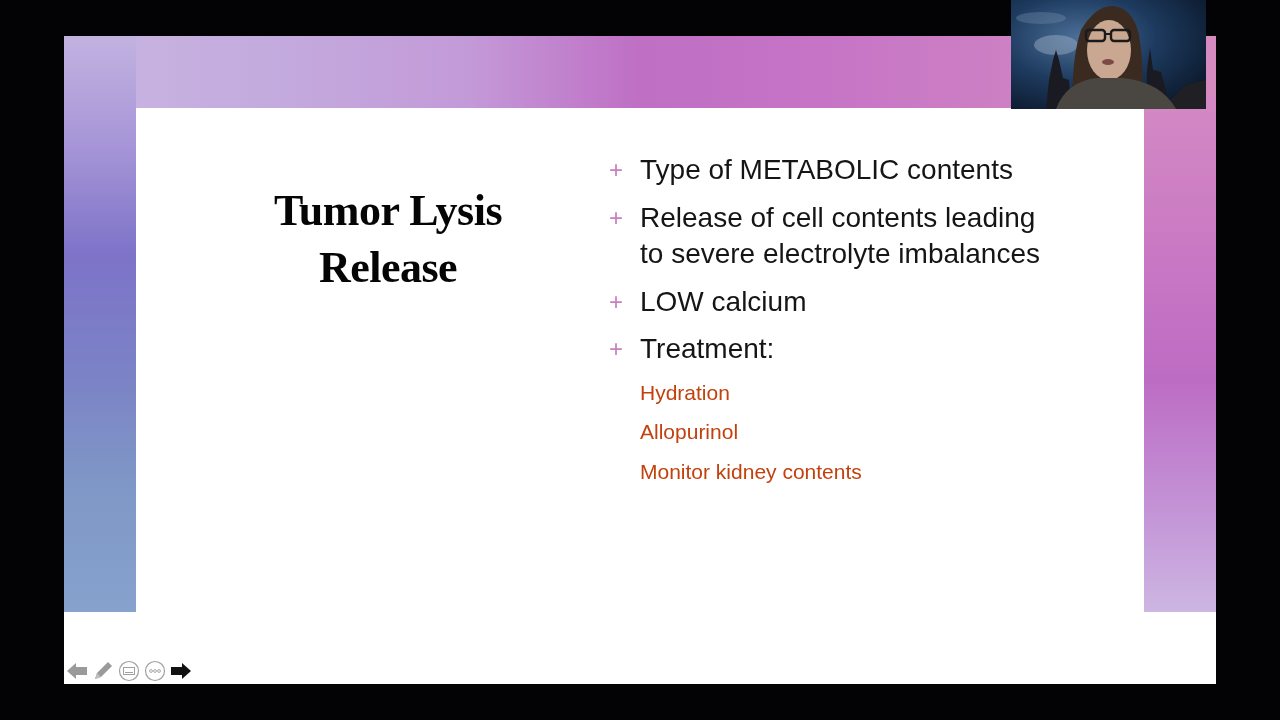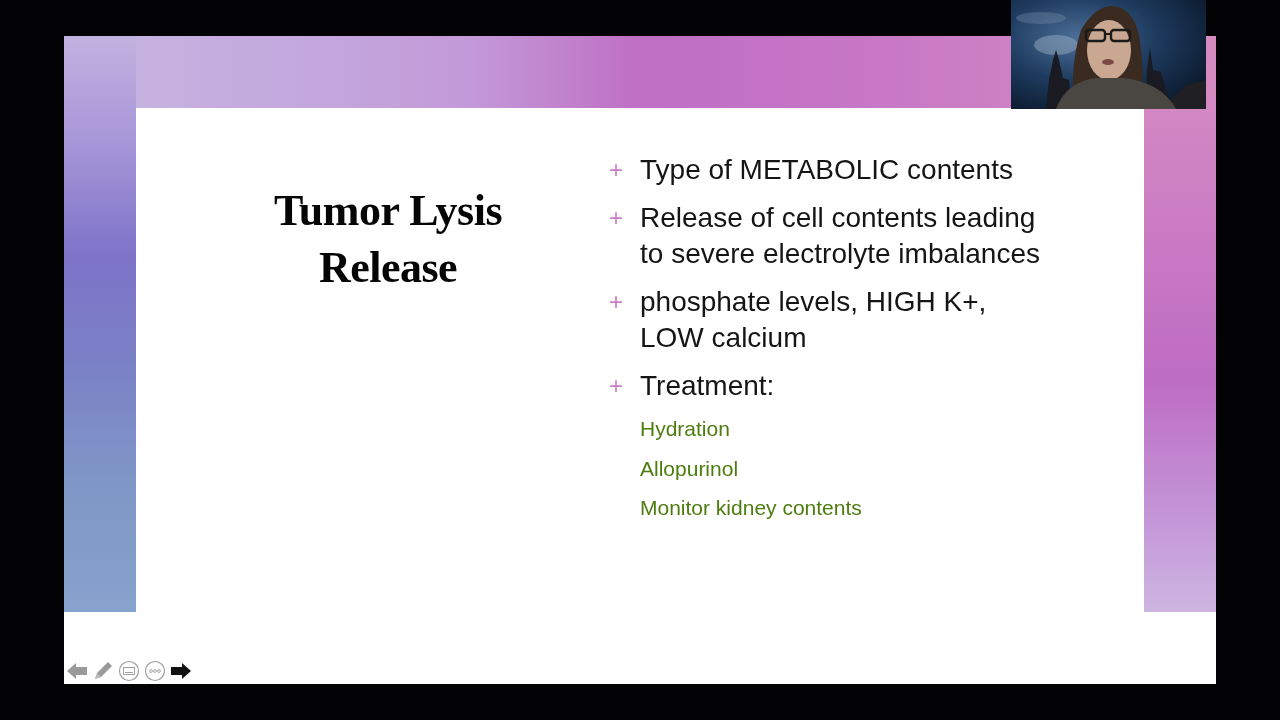--- a/index.html
+++ b/index.html
@@ -28,21 +28,21 @@
     position: absolute; left: 72px; top: 72px; width: 1008px; height: 576px; background: #ffffff;
   }
   .title {
     position: absolute; left: 92px; top: 74px; width: 320px; text-align: center;
     font-family: Liberation Serif, serif; font-weight: bold; font-size: 44px; line-height: 57px;
     color: #050505; letter-spacing: -0.5px;
   }
   .bullets { position: absolute; left: 470px; top: 44px; width: 520px; }
   .bullet { position: relative; padding-left: 34px; font-size: 28px; line-height: 36.5px; color: #151515; margin-bottom: 11px; }
   .bullet .plus { position: absolute; left: 0; top: 0; color: #c880c0; font-size: 24px; width: 20px; text-align: center; }
-  .sub { padding-left: 34px; font-size: 21px; line-height: 39.5px; color: #4d7c0f; }
+  .sub { padding-left: 34px; font-size: 21px; line-height: 39.5px; color: #c2410c; }
   .subs { margin-top: -6px; }
   .controls { position: absolute; left: 66px; top: 658px; height: 26px; display: flex; align-items: center; gap: 4px; }
   .ctrl { width: 22px; height: 22px; display: flex; align-items: center; justify-content: center; }
   .webcam {
     position: absolute; left: 1011px; top: 0; width: 195px; height: 109px; overflow: hidden;
     background: radial-gradient(ellipse at 30% 40%, #3a5b84 0%, #1c3558 45%, #0c1a2e 100%);
   }
 </style>
 </head>
 <body>
@@ -63,21 +63,20 @@
         <span class="plus">+</span>
         <div>Type of METABOLIC contents</div>
       </div>
       <div class="bullet">
         <span class="plus">+</span>
         <div>Release of cell contents leading</div>
         <div>to severe electrolyte imbalances</div>
       </div>
       <div class="bullet">
         <span class="plus">+</span>
-        <div>phosphate levels, HIGH K+,</div>
         <div>LOW calcium</div>
       </div>
       <div class="bullet">
         <span class="plus">+</span>
         <div>Treatment:</div>
       </div>
       <div class="subs">
         <div class="sub">Hydration</div>
         <div class="sub">Allopurinol</div>
         <div class="sub">Monitor kidney contents</div>

